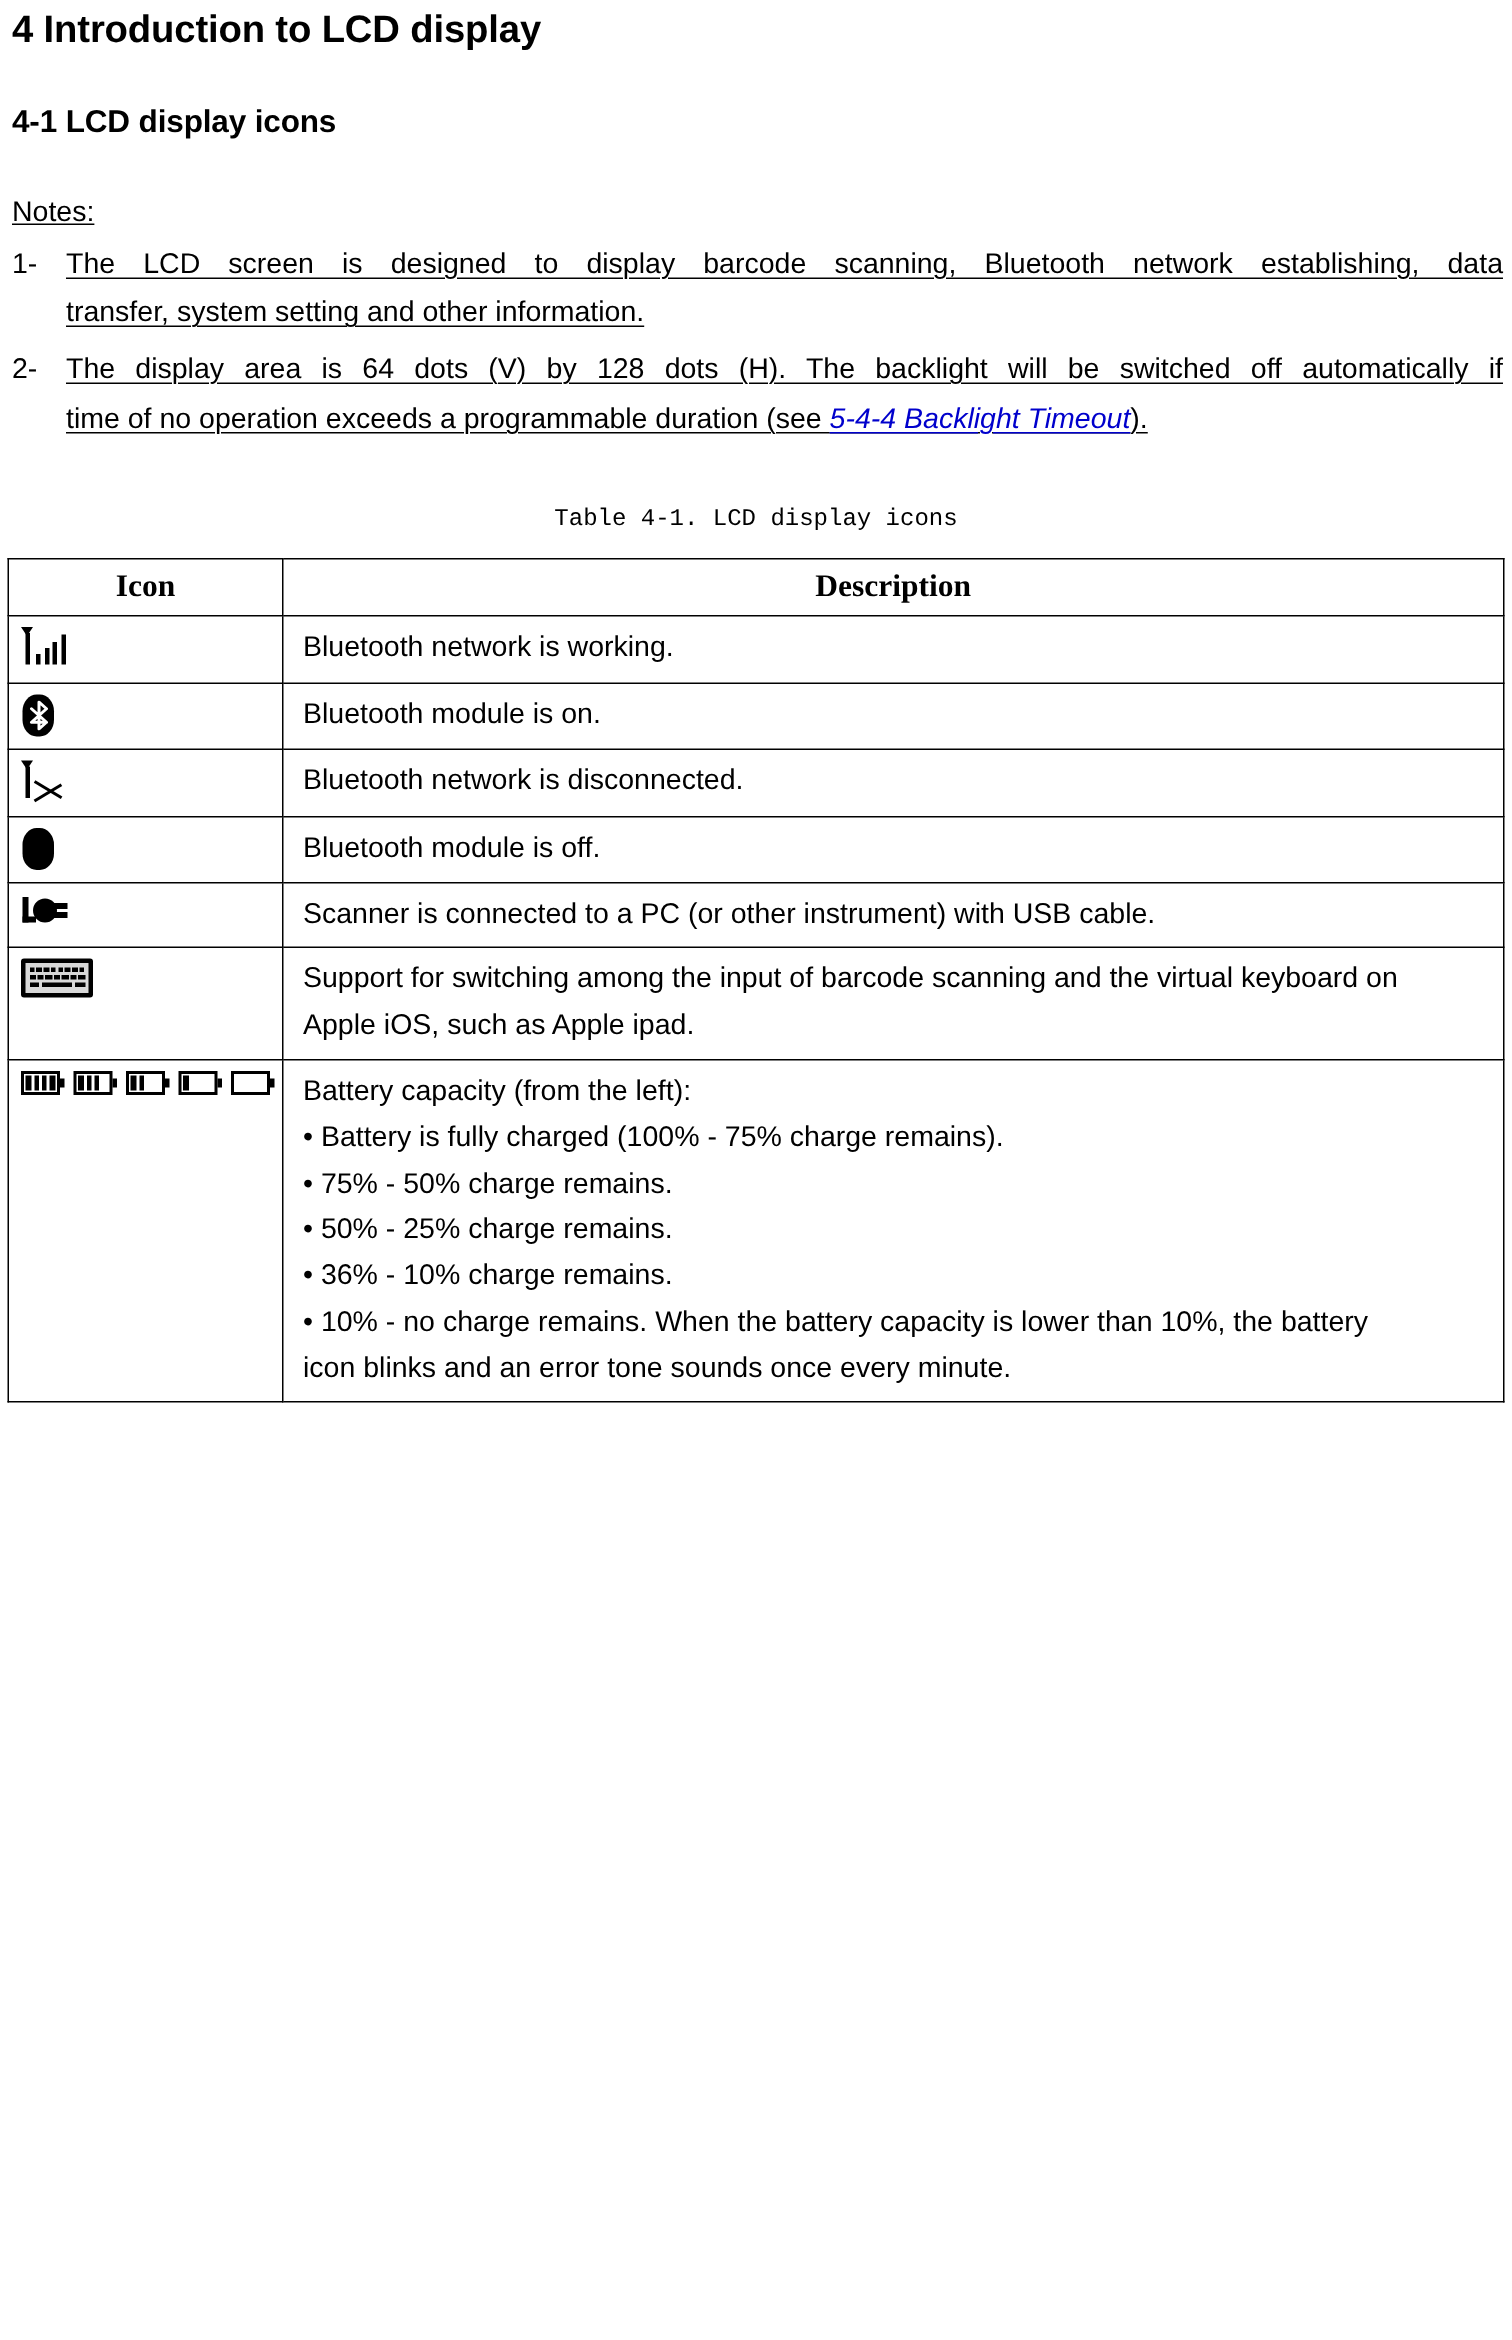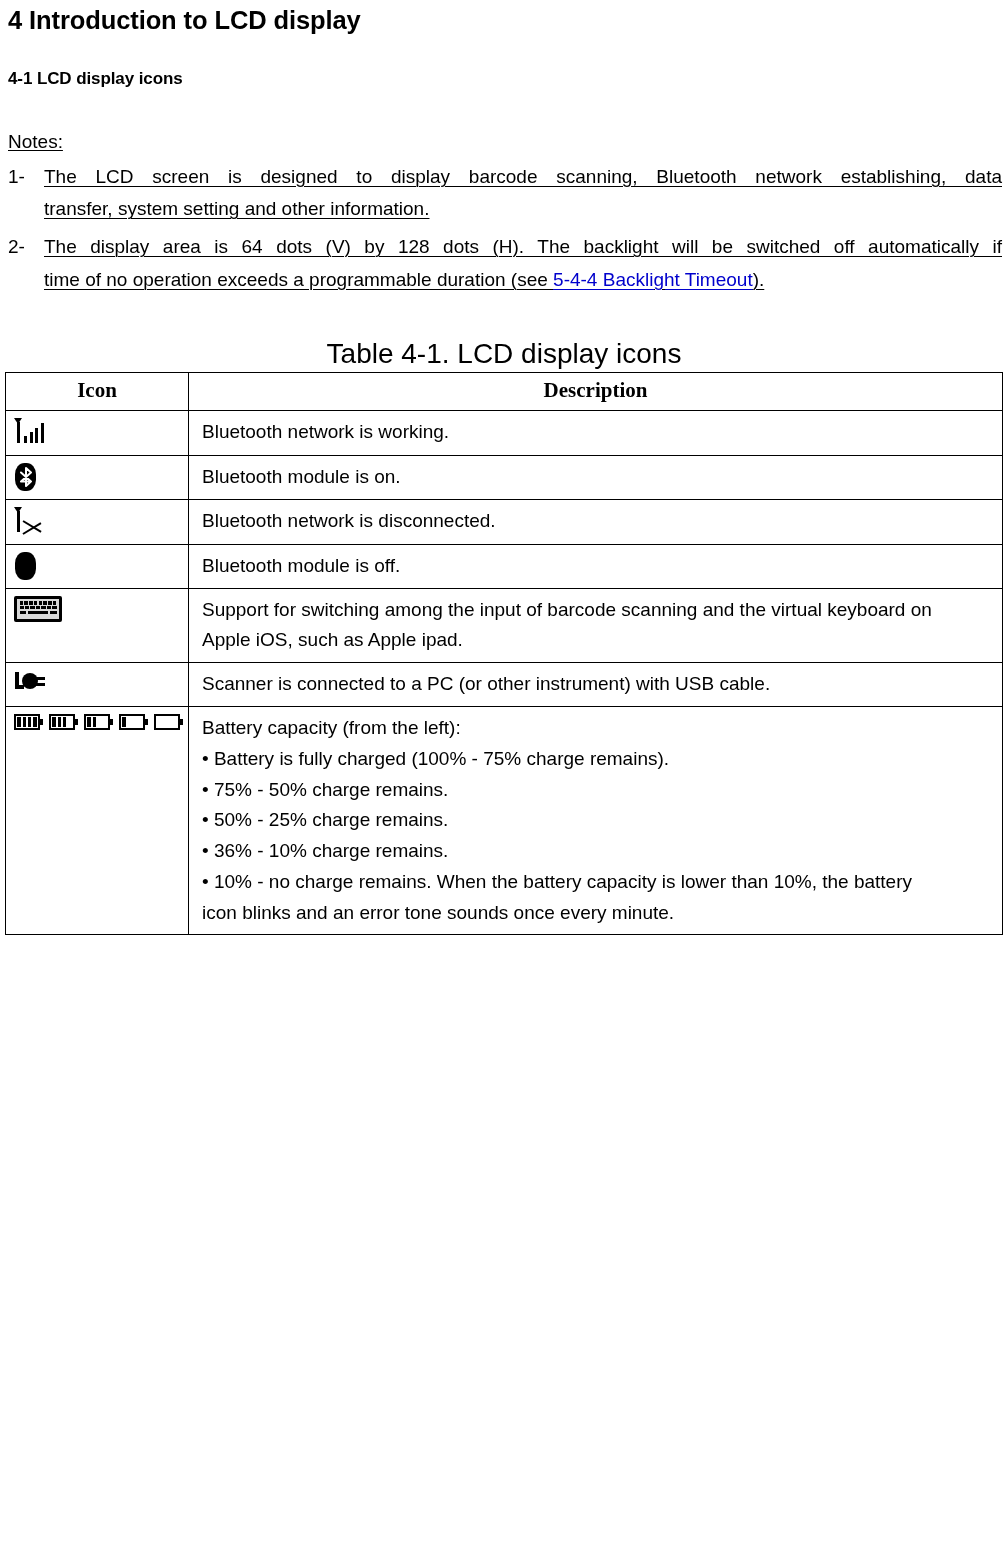--- a/index.html
+++ b/index.html
@@ -32,21 +32,21 @@
     font-size: 25.5px;
     font-weight: bold;
     letter-spacing: -0.1px;
     line-height: 1.1;
     white-space: nowrap;
   }
   .h2 {
     position: absolute;
     left: 8px;
     top: 70px;
-    font-size: 17px;
+    font-size: 21px;
     font-weight: bold;
     letter-spacing: -0.1px;
     line-height: 1.1;
     white-space: nowrap;
   }
 
   
   .notes {
     position: absolute;
     left: 8px;
@@ -85,33 +85,35 @@
   .note-just {
     text-align: justify;
     text-align-last: justify;
   }
   .note-left {
     text-align: center;
     display: inline-block;
   }
   .xref {
     color: #0000cc;
+    font-style: italic;
     text-decoration: underline;
     text-underline-offset: 3px;
   }
 
   
   .table-caption {
     position: absolute;
     left: 0;
     top: 337px;
     width: 1008px;
     text-align: center;
-    font-size: 28px;
+    font-size: 16px;
     line-height: 1.2;
+    font-family: Liberation Mono, monospace;
   }
 
   
   .icon-table {
     position: absolute;
     left: 5px;
     top: 372px;
     width: 997px;
     border-collapse: collapse;
     table-layout: fixed;
@@ -372,63 +374,63 @@
             <span class="blob"></span>
           </span>
         </td>
         <td class="desc-cell">
           <span class="ln">Bluetooth module is off.</span>
         </td>
       </tr>
 
       <tr>
         <td class="icon-cell">
-          <span class="ico ico-keyboard">
-            <span class="krow">
-                <span class="k"></span>
-                <span class="k"></span>
-                <span class="k"></span>
-                <span class="k"></span>
-                <span class="k"></span>
-                <span class="k"></span>
-                <span class="k"></span>
-                <span class="k"></span>
-              </span>
-            <span class="krow">
-                <span class="k"></span>
-                <span class="k"></span>
-                <span class="k"></span>
-                <span class="k"></span>
-                <span class="k"></span>
-                <span class="k"></span>
-                <span class="k"></span>
-              </span>
-            <span class="krow space">
-                <span class="k"></span>
-                <span class="k wide"></span>
-                <span class="k"></span>
-              </span>
-          </span>
-        </td>
-        <td class="desc-cell">
-          <span class="ln">Support for switching among the input of barcode scanning and the virtual keyboard on</span>
-          <span class="ln">Apple iOS, such as Apple ipad.</span>
-        </td>
-      </tr>
-
-      <tr>
-        <td class="icon-cell">
           <span class="ico ico-plug">
             <span class="hook"></span><span class="hook2"></span>
             <span class="body"></span>
             <span class="prong p1"></span><span class="prong p2"></span>
           </span>
         </td>
         <td class="desc-cell">
           <span class="ln">Scanner is connected to a PC (or other instrument) with USB cable.</span>
+        </td>
+      </tr>
+
+      <tr>
+        <td class="icon-cell">
+          <span class="ico ico-keyboard">
+            <span class="krow">
+                <span class="k"></span>
+                <span class="k"></span>
+                <span class="k"></span>
+                <span class="k"></span>
+                <span class="k"></span>
+                <span class="k"></span>
+                <span class="k"></span>
+                <span class="k"></span>
+              </span>
+            <span class="krow">
+                <span class="k"></span>
+                <span class="k"></span>
+                <span class="k"></span>
+                <span class="k"></span>
+                <span class="k"></span>
+                <span class="k"></span>
+                <span class="k"></span>
+              </span>
+            <span class="krow space">
+                <span class="k"></span>
+                <span class="k wide"></span>
+                <span class="k"></span>
+              </span>
+          </span>
+        </td>
+        <td class="desc-cell">
+          <span class="ln">Support for switching among the input of barcode scanning and the virtual keyboard on</span>
+          <span class="ln">Apple iOS, such as Apple ipad.</span>
         </td>
       </tr>
 
       <tr>
         <td class="icon-cell">
           <span class="battery-strip">
             <span class="ico-battery">
                 <span class="seg"></span>
                 <span class="seg"></span>
                 <span class="seg"></span>

